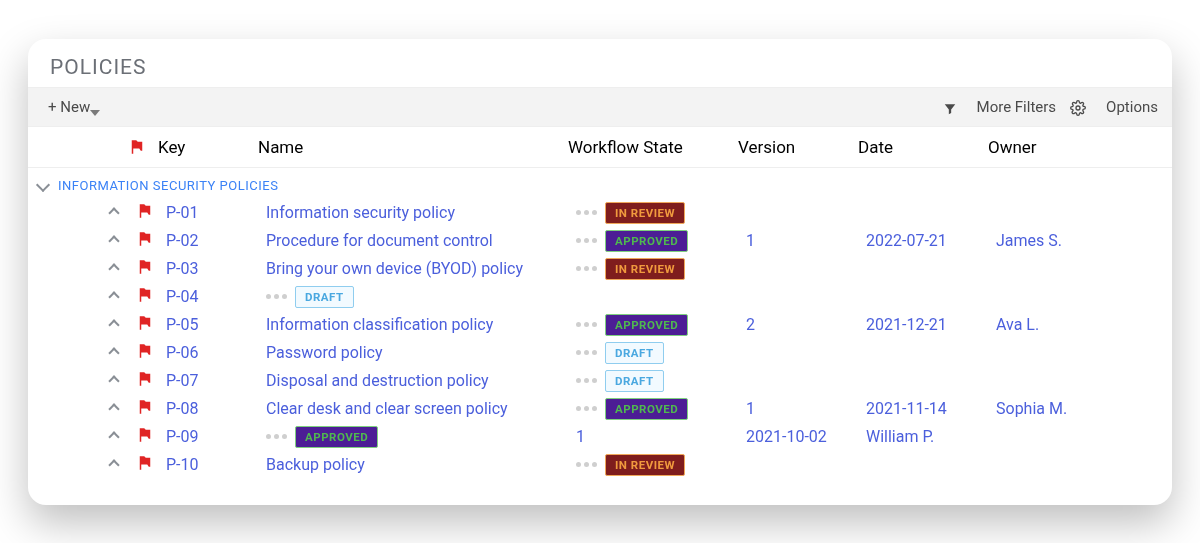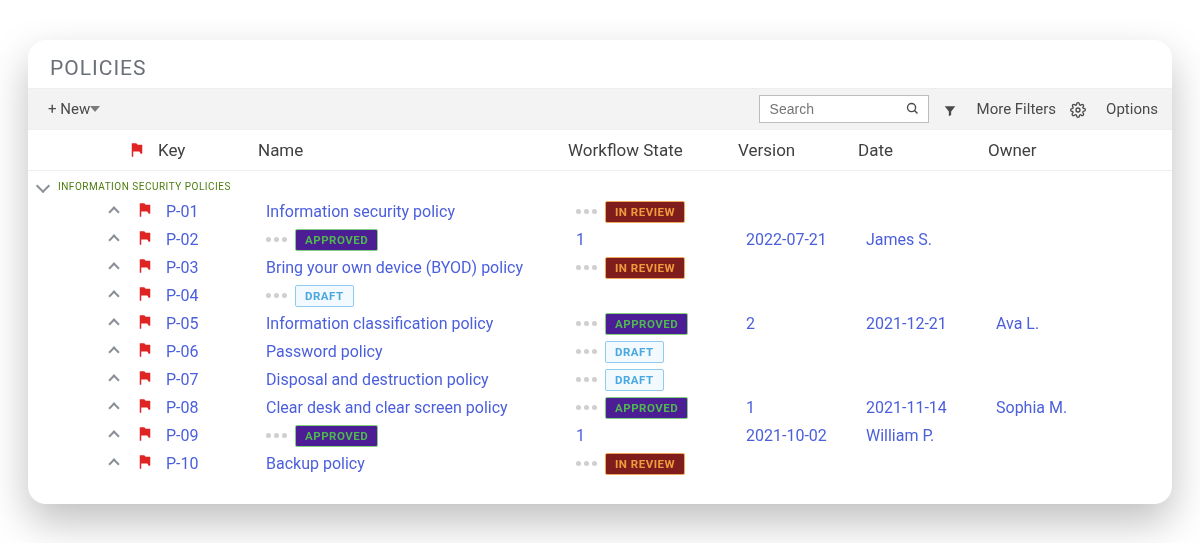--- a/index.html
+++ b/index.html
@@ -33,21 +33,21 @@
     padding: 6px 14px;
     gap: 14px;
     border-top: 1px solid #eee;
     border-bottom: 1px solid #eee;
     font-size: 15px;
     color: #4a4a4a;
   }
   .toolbar .spacer { flex: 1; }
   .new-btn {
     display: flex;
-    align-items: center;
+    align-items: flex-end;
     gap: 0;
     cursor: pointer;
     padding: 4px 6px;
   }
   .caret-down {
     width: 0; height: 0;
     border-left: 5px solid transparent;
     border-right: 5px solid transparent;
     border-top: 6px solid #7a7a7a;
   }
@@ -68,34 +68,34 @@
     background: transparent;
   }
   .icon { display: inline-flex; }
   .tool-item { display: flex; align-items: flex-end; gap: 20px; cursor: pointer; }
 
   .headers {
     display: grid;
     grid-template-columns: 100px 30px 100px 310px 170px 120px 130px 130px;
     padding: 10px 0 10px 0;
     font-size: 17px;
-    color: #404040;
+    color: #000000;
     border-bottom: 1px solid #eee;
   }
   .headers > div:first-child { }
   .headers .flag-col { display:flex; align-items:center; }
 
   .group-header {
     display: flex;
     align-items: center;
     gap: 10px;
     padding: 10px 10px 6px 10px;
-    font-size: 10px;
+    font-size: 13px;
     letter-spacing: 0.5px;
-    color: #4d7c0f;
+    color: #3b82f6;
   }
   .chev {
     width: 10px; height: 10px;
     border-left: 2px solid #8a8f96;
     border-bottom: 2px solid #8a8f96;
     transform: rotate(-45deg);
   }
   .chev.up {
     border: none;
     border-right: 2px solid #8a8f96;
@@ -146,29 +146,20 @@
 <div class="card">
 
   <div class="title">POLICIES</div>
 
   <div class="toolbar">
     <div class="new-btn">
       <span>+ New</span>
       <span class="caret-down"></span>
     </div>
     <div class="spacer"></div>
-    <div class="search-box">
-      <input type="text" placeholder="Search" style="">
-      <span class="icon">
-        <svg width="15" height="15" viewBox="0 0 24 24" fill="none" stroke="#4a4a4a" stroke-width="2.2">
-            <circle cx="10.5" cy="10.5" r="6.5"></circle>
-            <line x1="20" y1="20" x2="15.2" y2="15.2"></line>
-          </svg>
-      </span>
-    </div>
     <div class="tool-item">
       <span class="icon">
         <svg width="14" height="14" viewBox="0 0 24 24" fill="#4a4a4a">
             <path d="M3 4h18l-7 9v6l-4 2v-8L3 4z"></path>
           </svg>
       </span>
       <span>More Filters</span>
     </div>
     <div class="tool-item">
       <span class="icon">
@@ -228,20 +219,21 @@
       <div class="row">
     <div class="expand-cell">
       <span class="chev up"></span>
     </div>
     <div>
       <svg class="flag-svg" viewBox="0 0 24 24">
             <path fill="#e02424" d="M5 3v18h2v-7h8l2 3h2V5h-6l-2-2H5z"></path>
           </svg>
     </div>
     <div class="link">P-02</div>
+    <div class="link">Procedure for document control</div>
     <div class="state-cell">
       <span class="dots">
             <span></span>
             <span></span>
             <span></span>
           </span>
       <span class="badge approved">APPROVED</span>
     </div>
     <div class="link">1</div>
     <div class="link">2022-07-21</div>

